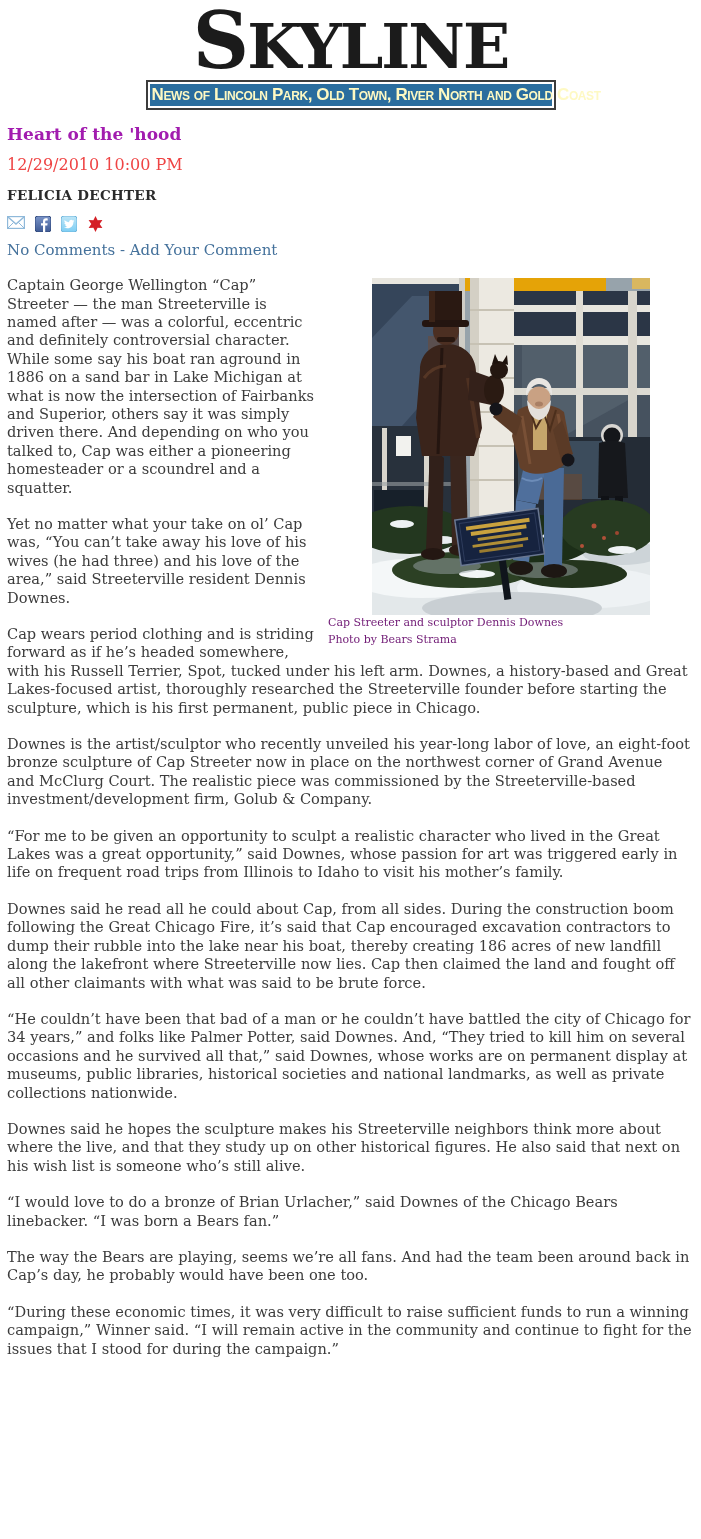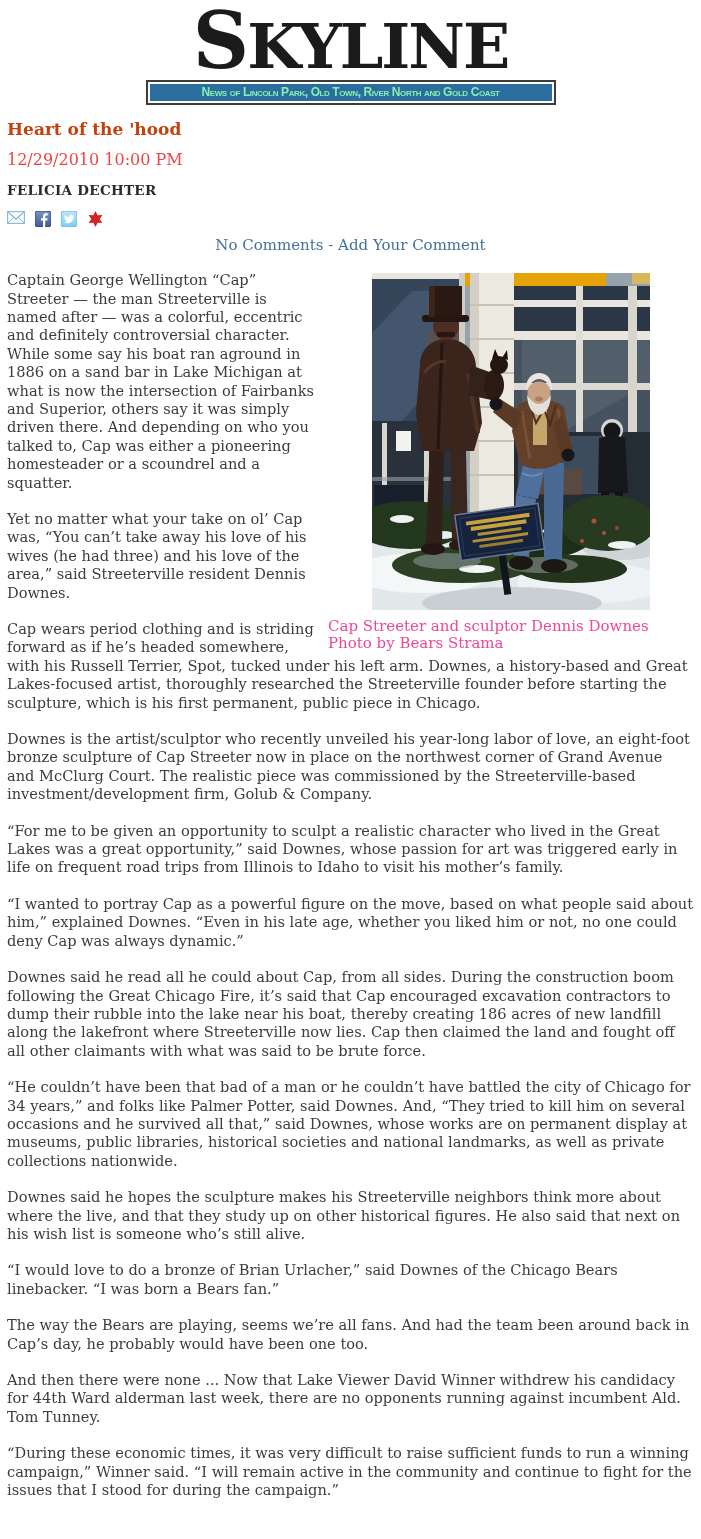--- a/index.html
+++ b/index.html
@@ -6,43 +6,43 @@
   body{width:701px;font-family:"DejaVu Serif","Liberation Serif",serif;color:#3a3a3a;}
 
   
   .masthead{padding-top:4px;text-align:center;}
   .logo{display:inline-block;line-height:0.95;color:#1b1b1b;font-family:"DejaVu Serif",serif;
         font-weight:bold;letter-spacing:-2px;text-decoration:none;cursor:pointer;}
   .logo .initial{font-size:78px;}
   .logo .rest{font-size:62px;}
   .tagline-box{width:398px;margin:2px auto 0 auto;background:#2a6d9e;border:2px solid #3c3c3c;
         box-shadow:inset 0 0 0 2px #ffffff;padding:4px 4px 5px 4px;}
-  .tagline{color:#86efac;font-family:"Liberation Sans",sans-serif;font-weight:bold;
-        font-variant:small-caps;font-size:12px;letter-spacing:-0.4px;white-space:nowrap;line-height:1;}
+  .tagline{color:#fef9c3;font-family:"Liberation Sans",sans-serif;font-weight:bold;
+        font-variant:small-caps;font-size:17px;letter-spacing:-0.4px;white-space:nowrap;line-height:1;}
 
   
   .content{padding:0 7px;}
   .headline{font-size:27px;font-weight:bold;color:#1f1f1f;margin:36px 0 0 0;line-height:1.1;}
-  .column-name{font-size:17px;font-weight:bold;color:#c2410c;margin:14px 0 0 0;}
+  .column-name{font-size:17px;font-weight:bold;color:#a21caf;margin:14px 0 0 0;}
   .dateline{font-size:16px;font-weight:normal;color:#ef4444;margin:11px 0 0 0;}
   .byline{font-size:13.5px;font-weight:bold;color:#2a2a2a;letter-spacing:.3px;margin:13px 0 0 0;}
 
   .share-row{margin:13px 0 0 0;height:17px;}
   .share-row a{display:inline-block;vertical-align:top;margin-right:5px;line-height:0;}
-  .comments-line{font-size:15px;margin:8px 0 0 0;color:#44719b;text-align:center;}
+  .comments-line{font-size:15px;margin:8px 0 0 0;color:#44719b;}
   .comments-line a{color:#44719b;text-decoration:none;cursor:pointer;}
 
   
   .article-body{margin-top:17px;font-size:14.6px;line-height:18.4px;color:#3c3c3c;}
   .article-body p{margin:0 0 18px 0;}
   .article-body p:last-of-type{margin-bottom:0;}
 
   .photo-float{float:right;width:366px;margin:2px 0 4px 8px;}
   .photo-float svg{display:block;margin:0 auto;}
-  .photo-caption{font-size:15px;line-height:16.5px;color:#ec4899;margin-top:8px;}
+  .photo-caption{font-size:11px;line-height:16.5px;color:#701a75;}
 </style>
 </head>
 <body>
 
 <div class="masthead">
   <a class="logo"><span class="initial">S</span><span class="rest">KYLINE</span></a>
   <div class="tagline-box">
     <div class="tagline">News of Lincoln Park, Old Town, River North and Gold Coast</div>
   </div>
 </div>
@@ -258,24 +258,22 @@
         <div>Cap Streeter and sculptor Dennis Downes</div>
         <div>Photo by Bears Strama</div>
       </div>
     </div>
 
     <p>Captain George Wellington “Cap” Streeter — the man Streeterville is named after — was a colorful, eccentric and definitely controversial character. While some say his boat ran aground in 1886 on a sand bar in Lake Michigan at what is now the intersection of Fairbanks and Superior, others say it was simply driven there. And depending on who you talked to, Cap was either a pioneering homesteader or a scoundrel and a squatter.</p>
     <p>Yet no matter what your take on ol’ Cap was, “You can’t take away his love of his wives (he had three) and his love of the area,” said Streeterville resident Dennis Downes.</p>
     <p>Cap wears period clothing and is striding forward as if he’s headed somewhere, with his Russell Terrier, Spot, tucked under his left arm. Downes, a history-based and Great Lakes-focused artist, thoroughly researched the Streeterville founder before starting the sculpture, which is his first permanent, public piece in Chicago.</p>
     <p>Downes is the artist/sculptor who recently unveiled his year-long labor of love, an eight-foot bronze sculpture of Cap Streeter now in place on the northwest corner of Grand Avenue and McClurg Court. The realistic piece was commissioned by the Streeterville-based investment/development firm, Golub &amp; Company.</p>
     <p>“For me to be given an opportunity to sculpt a realistic character who lived in the Great Lakes was a great opportunity,” said Downes, whose passion for art was triggered early in life on frequent road trips from Illinois to Idaho to visit his mother’s family.</p>
-    <p>“I wanted to portray Cap as a powerful figure on the move, based on what people said about him,” explained Downes. “Even in his late age, whether you liked him or not, no one could deny Cap was always dynamic.”</p>
     <p>Downes said he read all he could about Cap, from all sides. During the construction boom following the Great Chicago Fire, it’s said that Cap encouraged excavation contractors to dump their rubble into the lake near his boat, thereby creating 186 acres of new landfill along the lakefront where Streeterville now lies. Cap then claimed the land and fought off all other claimants with what was said to be brute force.</p>
     <p>“He couldn’t have been that bad of a man or he couldn’t have battled the city of Chicago for 34 years,” and folks like Palmer Potter, said Downes. And, “They tried to kill him on several occasions and he survived all that,” said Downes, whose works are on permanent display at museums, public libraries, historical societies and national landmarks, as well as private collections nationwide.</p>
     <p>Downes said he hopes the sculpture makes his Streeterville neighbors think more about where the live, and that they study up on other historical figures. He also said that next on his wish list is someone who’s still alive.</p>
     <p>“I would love to do a bronze of Brian Urlacher,” said Downes of the Chicago Bears linebacker. “I was born a Bears fan.”</p>
     <p>The way the Bears are playing, seems we’re all fans. And had the team been around back in Cap’s day, he probably would have been one too.</p>
-    <p>And then there were none ... Now that Lake Viewer David Winner withdrew his candidacy for 44th Ward alderman last week, there are no opponents running against incumbent Ald. Tom Tunney.</p>
     <p>“During these economic times, it was very difficult to raise sufficient funds to run a winning campaign,” Winner said. “I will remain active in the community and continue to fight for the issues that I stood for during the campaign.”</p>
 
   </div>
 
 </div>
 
 </body></html>

